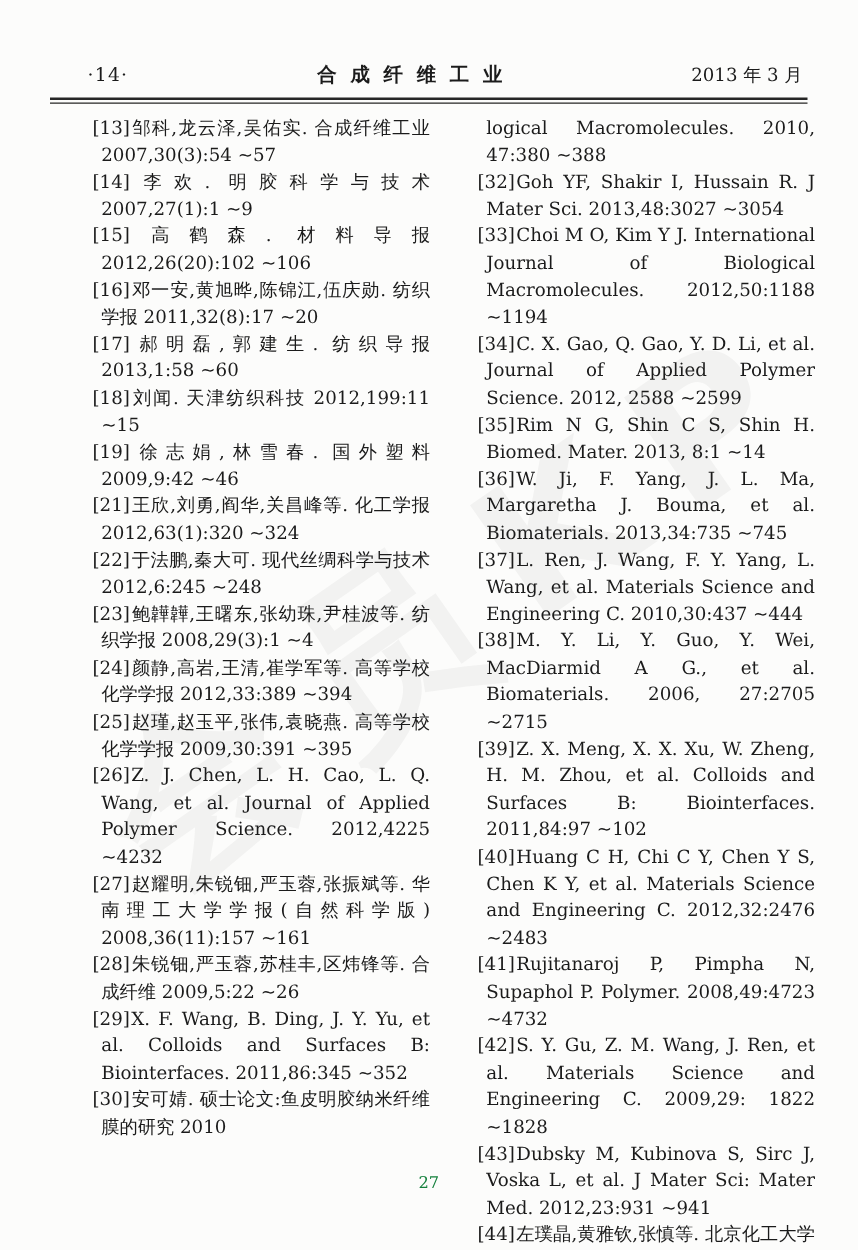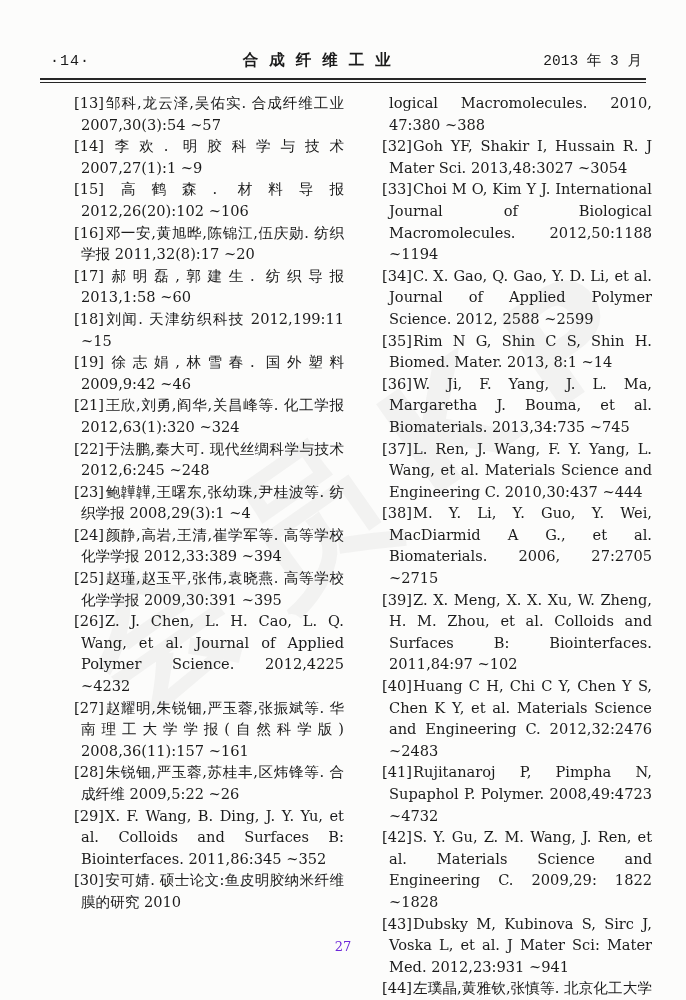--- a/index.html
+++ b/index.html
@@ -17,23 +17,22 @@
     transform:rotate(-35deg);transform-origin:left top;
     font-size:150px;font-weight:bold;
     color:rgba(110,110,110,0.07);
     letter-spacing:34px;white-space:nowrap;
     z-index:0;pointer-events:none;
     font-family:"DejaVu Sans","Liberation Sans",sans-serif;
   }
   .header{
     position:relative;z-index:1;
     display:flex;justify-content:space-between;align-items:baseline;
-    margin:50px 44px 0 50px;
+    margin:50px 44px 0 70px;
     font-size:15px;
-    font-family:Liberation Mono, monospace;
   }
   .header .pg{font-size:15px;letter-spacing:1px;}
   .header .title{letter-spacing:11px;font-weight:600;font-size:15.5px;text-indent:11px;}
   .header .date{font-size:14.5px;text-align:right;}
   .rule{
     margin:7px 40px 0 40px;height:2px;
     border-top:2.5px solid #262626;
     border-bottom:1px solid #262626;
   }
   .columns{
@@ -45,21 +44,21 @@
   .ref{
     font-size:14.6px;line-height:21.6px;
     text-align:justify;
     padding-left:31px;text-indent:-31px;
   }
   .ref .lbl{display:inline-block;width:31px;text-indent:0;margin-left:24px;}
   .ref.cont{text-indent:0;}
   .it{}
   .pageno{
     position:absolute;left:0;right:0;bottom:46px;
-    text-align:center;font-size:13px;color:#6d28d9;z-index:1;
+    text-align:center;font-size:13px;color:#15803d;z-index:1;
   }
 </style>
 </head>
 <body>
 
 <div class="page">
 
   <div class="watermark">会员KP</div>
 
   <div class="header">

